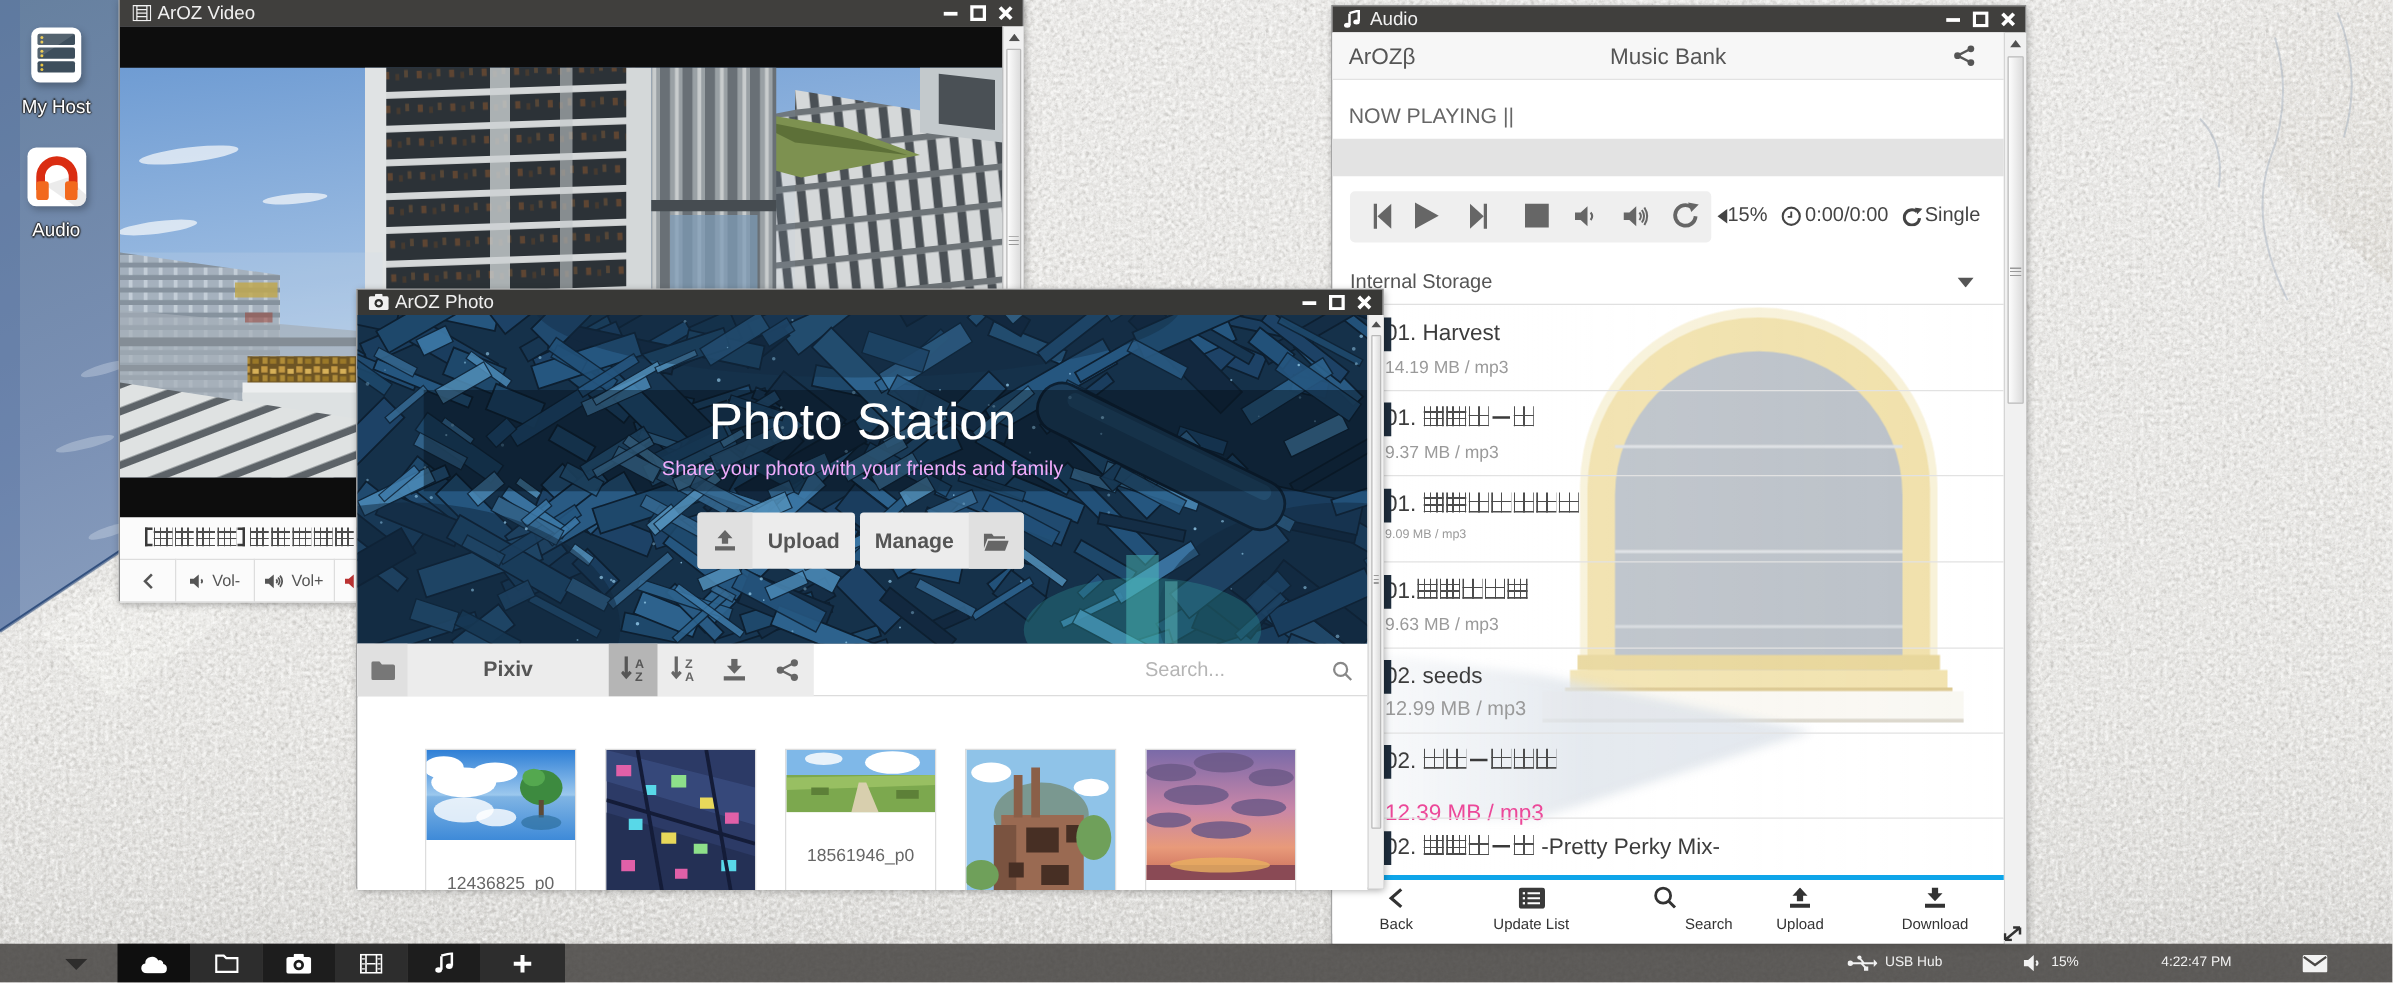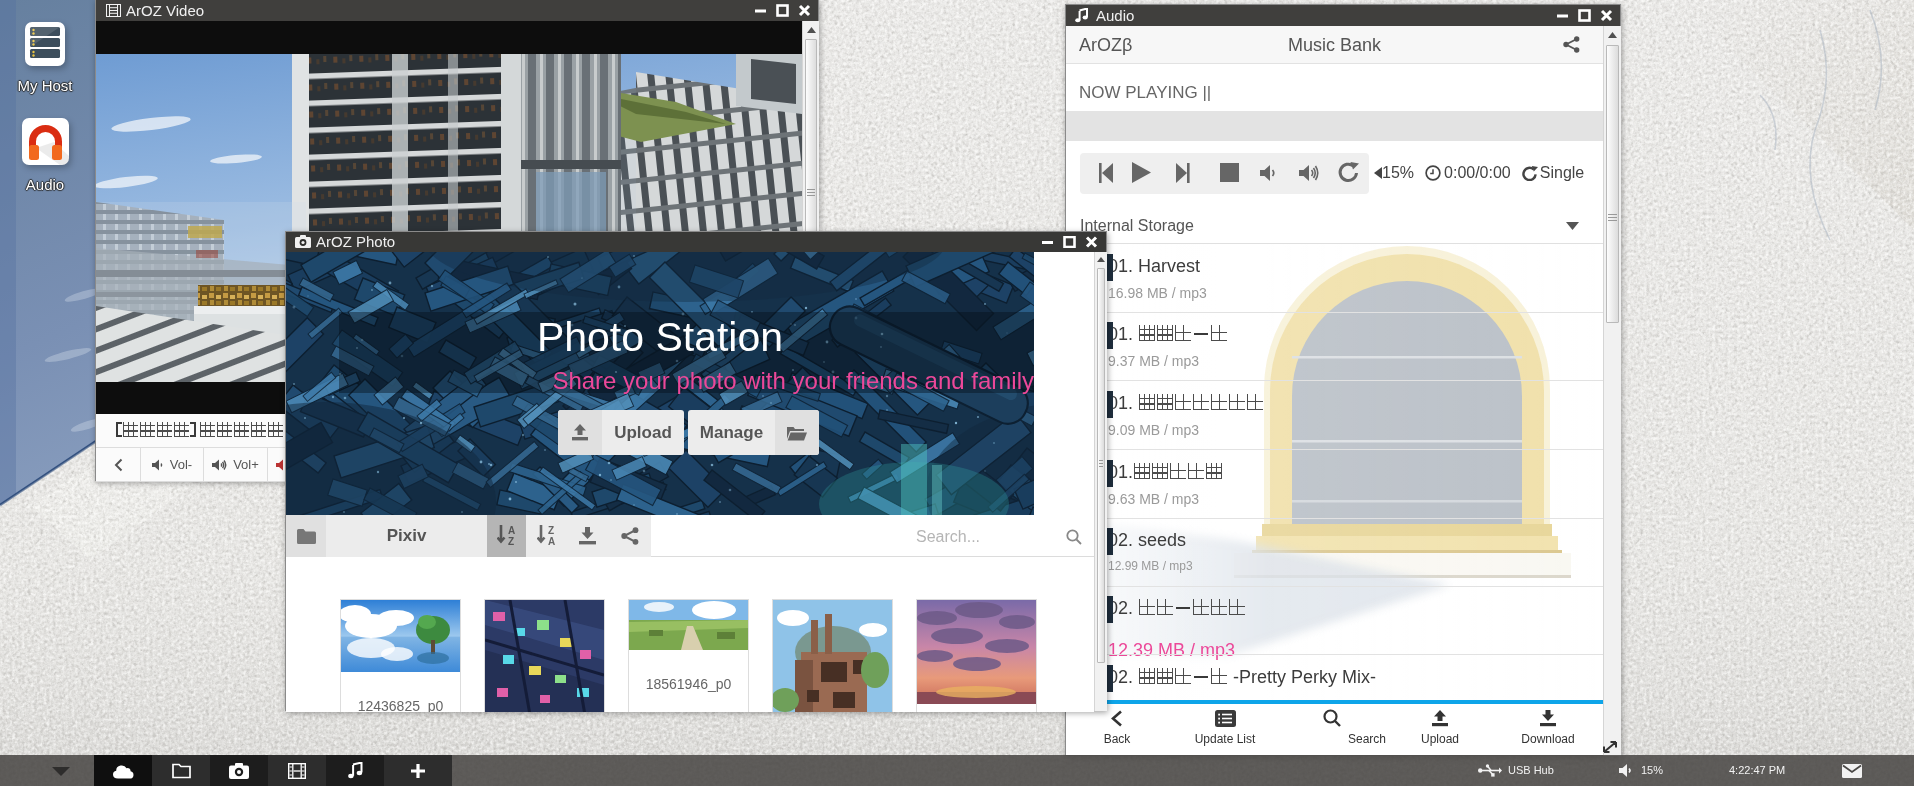--- a/index.html
+++ b/index.html
@@ -392,45 +392,45 @@
     <rect x="190" y="292" width="302" height="14" fill="#e9d07a"></rect>
     <rect x="186" y="306" width="310" height="3" fill="#c5a448"></rect>
     <rect x="168" y="309" width="337" height="22" fill="#f7f4ea"></rect>
     <rect x="168" y="331" width="337" height="3" fill="#c4bdaa"></rect>
     <polygon points="30,278 168,296 384,341 164,411 30,411" fill="#c0cbd8" opacity="0.75" filter="url(#softb)"></polygon>
   </g>
 </svg>
 <div style="position:absolute; inset:0; background:linear-gradient(to right, rgba(255,255,255,0.9) 0px, rgba(255,255,255,0.55) 110px, rgba(255,255,255,0.2) 200px, rgba(255,255,255,0.12) 100%);"></div>
 <div style="position:absolute; left:42px; top:12px; width:470px;">
             <div style="font-size:18px; color:#3c3c3c;">01. Harvest</div>
-            <div style="font-size:14px; color:#9a9a9a; margin-top:8px;">16.98 MB / mp3</div>
+            <div style="font-size:14px; color:#9a9a9a; margin-top:8px;">14.19 MB / mp3</div>
           </div>
           <div style="position:absolute; left:8px; top:10px; width:39px; height:27px; background:#1f2e3d;"></div>
           <div style="position:absolute; left:0px; top:68px; width:100%; height:1px; background:#e2e2e2;"></div>
           <div style="position:absolute; left:42px; top:80px; width:470px;">
             <div style="font-size:18px; color:#3c3c3c;">01. <i class="cj s18"></i><i class="cj s18"></i><i class="cjl s18"></i><i class="dash18"></i><i class="cjl s18"></i></div>
             <div style="font-size:14px; color:#9a9a9a; margin-top:8px;">9.37 MB / mp3</div>
           </div>
           <div style="position:absolute; left:8px; top:78px; width:39px; height:27px; background:#1f2e3d;"></div>
           <div style="position:absolute; left:0px; top:136px; width:100%; height:1px; background:#e2e2e2;"></div>
           <div style="position:absolute; left:42px; top:149px; width:470px;">
             <div style="font-size:18px; color:#3c3c3c;">01. <i class="cj s18"></i><i class="cj s18"></i><i class="cjl s18"></i><i class="cjl s18"></i><i class="cjl s18"></i><i class="cjl s18"></i><i class="cjl s18"></i></div>
-            <div style="font-size:14px; color:#9a9a9a; margin-top:8px;">9.09 MB / mp3</div>
+            <div style="font-size:10px; color:#9a9a9a; margin-top:8px;">9.09 MB / mp3</div>
           </div>
           <div style="position:absolute; left:8px; top:147px; width:39px; height:27px; background:#1f2e3d;"></div>
           <div style="position:absolute; left:0px; top:205px; width:100%; height:1px; background:#e2e2e2;"></div>
           <div style="position:absolute; left:42px; top:218px; width:470px;">
             <div style="font-size:18px; color:#3c3c3c;">01.<i class="cj s18"></i><i class="cj s18"></i><i class="cjl s18"></i><i class="cjl s18"></i><i class="cj s18"></i></div>
             <div style="font-size:14px; color:#9a9a9a; margin-top:8px;">9.63 MB / mp3</div>
           </div>
           <div style="position:absolute; left:8px; top:216px; width:39px; height:27px; background:#1f2e3d;"></div>
           <div style="position:absolute; left:0px; top:274px; width:100%; height:1px; background:#e2e2e2;"></div>
           <div style="position:absolute; left:42px; top:286px; width:470px;">
             <div style="font-size:18px; color:#3c3c3c;">02. seeds</div>
-            <div style="font-size:12px; color:#9a9a9a; margin-top:8px;">12.99 MB / mp3</div>
+            <div style="font-size:16px; color:#9a9a9a; margin-top:8px;">12.99 MB / mp3</div>
           </div>
           <div style="position:absolute; left:8px; top:284px; width:39px; height:27px; background:#1f2e3d;"></div>
           <div style="position:absolute; left:0px; top:342px; width:100%; height:1px; background:#e2e2e2;"></div>
           <div style="position:absolute; left:42px; top:354px; width:470px;">
             <div style="font-size:18px; color:#3c3c3c;">02. <i class="cjl s18"></i><i class="cjl s18"></i><i class="dash18"></i><i class="cjl s18"></i><i class="cjl s18"></i><i class="cjl s18"></i></div>
             <div style="font-size:18px; color:#ec4899; margin-top:21px;">12.39 MB / mp3</div>
           </div>
           <div style="position:absolute; left:8px; top:352px; width:39px; height:27px; background:#1f2e3d;"></div>
           <div style="position:absolute; left:0px; top:410px; width:100%; height:1px; background:#e2e2e2;"></div>
           <div style="position:absolute; left:42px; top:423px; width:470px;">
@@ -525,21 +525,21 @@
           </svg>
       <svg width="13" height="12" viewBox="0 0 13 12">
             <rect x="1.5" y="1" width="10" height="10" fill="none" stroke="#fff" stroke-width="2.6"></rect>
           </svg>
       <svg width="13" height="12" viewBox="0 0 13 12">
             <path d="M2 1.5 L11 10.5 M11 1.5 L2 10.5" stroke="#fff" stroke-width="3"></path>
           </svg>
     </div>
   </div>
 
-  <div id="hero" style="position:absolute; left:0; top:20px; width:748px; height:263px; background:#16354f; overflow:hidden;">
+  <div id="hero" style="position:absolute; left:0; top:20px; width:808px; height:263px; background:#16354f; overflow:hidden;">
     <div id="hero-art" style="position:absolute; inset:0;"><svg width="808" height="263" viewBox="0 0 808 263">
             <rect width="808" height="263" fill="#0e2438"></rect>
             <rect x="343" y="140" width="104" height="16" fill="#2a5f88" stroke="#040f1a" stroke-width="1.4" transform="rotate(-45 343 140)"></rect>
             <rect x="115" y="214" width="67" height="19" fill="#143350" stroke="#040f1a" stroke-width="1.4" transform="rotate(-24 115 214)"></rect>
             <rect x="338" y="13" width="72" height="24" fill="#2a5f88" stroke="#040f1a" stroke-width="1.4" transform="rotate(-38 338 13)"></rect>
             <rect x="803" y="262" width="82" height="19" fill="#2a5f88" stroke="#040f1a" stroke-width="1.4" transform="rotate(-24 803 262)"></rect>
             <rect x="-37" y="130" width="33" height="11" fill="#2a5f88" stroke="#040f1a" stroke-width="1.4" transform="rotate(-18 -37 130)"></rect>
             <rect x="-24" y="111" width="64" height="23" fill="#17395a" stroke="#040f1a" stroke-width="1.4" transform="rotate(-45 -24 111)"></rect>
             <rect x="506" y="121" width="82" height="16" fill="#1d4a70" stroke="#040f1a" stroke-width="1.4" transform="rotate(22 506 121)"></rect>
             <rect x="816" y="272" width="97" height="21" fill="#17395a" stroke="#040f1a" stroke-width="1.4" transform="rotate(30 816 272)"></rect>
@@ -896,21 +896,21 @@
             <circle cx="670" cy="171" r="1.2" fill="#9fd4f0" opacity="0.85"></circle>
             <circle cx="54" cy="122" r="1.0" fill="#9fd4f0" opacity="0.68"></circle>
             <circle cx="176" cy="260" r="0.8" fill="#9fd4f0" opacity="0.53"></circle>
             <circle cx="116" cy="104" r="1.3" fill="#9fd4f0" opacity="0.39"></circle>
             <circle cx="135" cy="171" r="1.2" fill="#9fd4f0" opacity="0.72"></circle>
             <circle cx="205" cy="213" r="1.3" fill="#9fd4f0" opacity="0.74"></circle>
           </svg></div>
     <div style="position:absolute; inset:0; background:rgba(62,118,168,0.16);"></div>
     <div style="position:absolute; left:53px; right:0; top:60px; height:81px; background:rgba(5,15,25,0.42);"></div>
     <div style="position:absolute; left:0; right:0; top:62px; text-align:center; font-size:41px; color:#fff;">Photo Station</div>
-    <div style="position:absolute; left:0; right:0; top:115px; text-align:right; font-size:24px; color:#ec4899;">Share your photo with your friends and family</div>
+    <div style="position:absolute; left:0; right:0; top:115px; text-align:center; font-size:16px; color:#f0abfc;">Share your photo with your friends and family</div>
     <div style="position:absolute; left:272px; top:158px; width:126px; height:45px; background:#ececec; border-radius:3px; display:flex;">
       <div style="width:44px; height:45px; background:#e0e0e0; border-radius:3px 0 0 3px; display:flex; align-items:center; justify-content:center;">
             <svg width="18" height="17" viewBox="0 0 18 17" fill="#666">
               <polygon points="9,0 15,6.5 11.5,6.5 11.5,11 6.5,11 6.5,6.5 3,6.5"></polygon>
               <rect x="1" y="13" width="16" height="3.4"></rect>
             </svg>
           </div>
       <div style="flex:1; display:flex; align-items:center; justify-content:center; font-size:17px; font-weight:bold; color:#555;">Upload</div>
     </div>
     <div style="position:absolute; left:402px; top:158px; width:131px; height:45px; background:#ececec; border-radius:3px; display:flex;">

